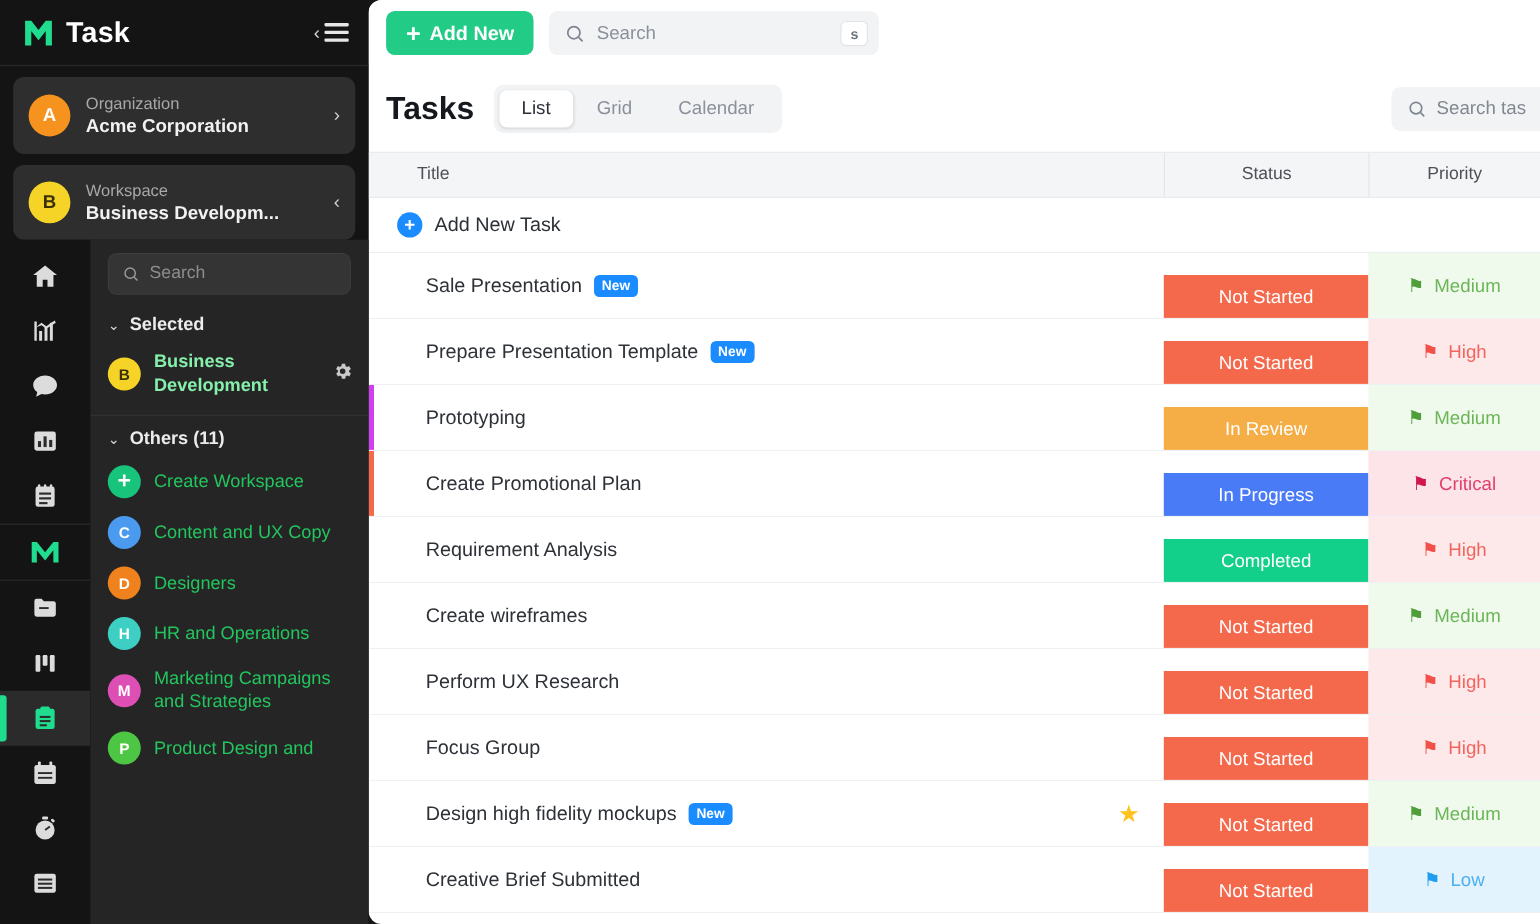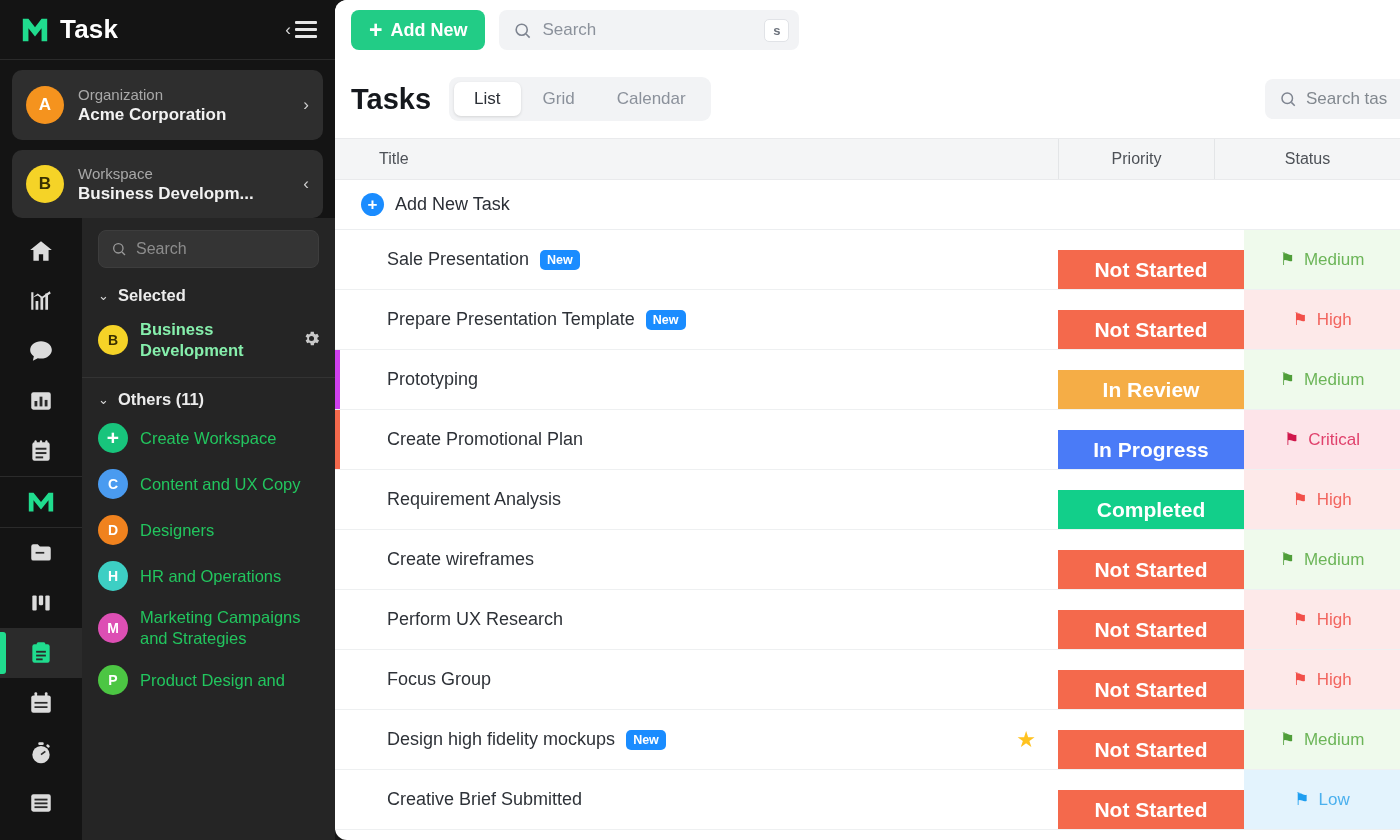--- a/index.html
+++ b/index.html
@@ -200,21 +200,21 @@
     position: absolute; left: 0; top: 0; bottom: 0; width: 5px;
   }
   .t-text { font-size: 18px; color: #2e3238; }
   .badge-new {
     background: #1a8cff; color: #fff; font-size: 12.5px; font-weight: 700;
     border-radius: 5px; padding: 3px 7px;
   }
   .star { margin-left: auto; margin-right: 22px; color: #ffc21f; font-size: 22px; line-height: 1; }
   .cell-status {
     width: 186px; flex: 0 0 186px; display: flex; align-items: center;
-    justify-content: center; color: #fff; font-size: 21px; font-weight: 700; margin-top: 20px;
+    justify-content: center; color: #fff; font-size: 17px; font-weight: 400; margin-top: 20px;
   }
   .cell-priority {
     width: 156px; flex: 0 0 156px; display: flex; align-items: center;
     justify-content: center; gap: 9px; font-size: 17px;
   }
   .flag { font-size: 17px; line-height: 1; }
 </style>
 </head>
 <body>
 
@@ -442,22 +442,22 @@
             <circle cx="11" cy="11" r="7"></circle>
             <path d="M16.5 16.5 21 21"></path>
           </svg>
         <span class="ph">Search tas</span>
       </div>
     </div>
 
     <div class="table">
       <div class="thead">
         <div class="th th-title">Title</div>
+        <div class="th th-status">Status</div>
         <div class="th th-priority">Priority</div>
-        <div class="th th-status">Status</div>
       </div>
 
       <div class="addrow">
         <span class="blue-plus">+</span>
         <span class="lbl">Add New Task</span>
       </div>
 
       <div id="rows">
           <div class="row">
             <div class="cell-title">

